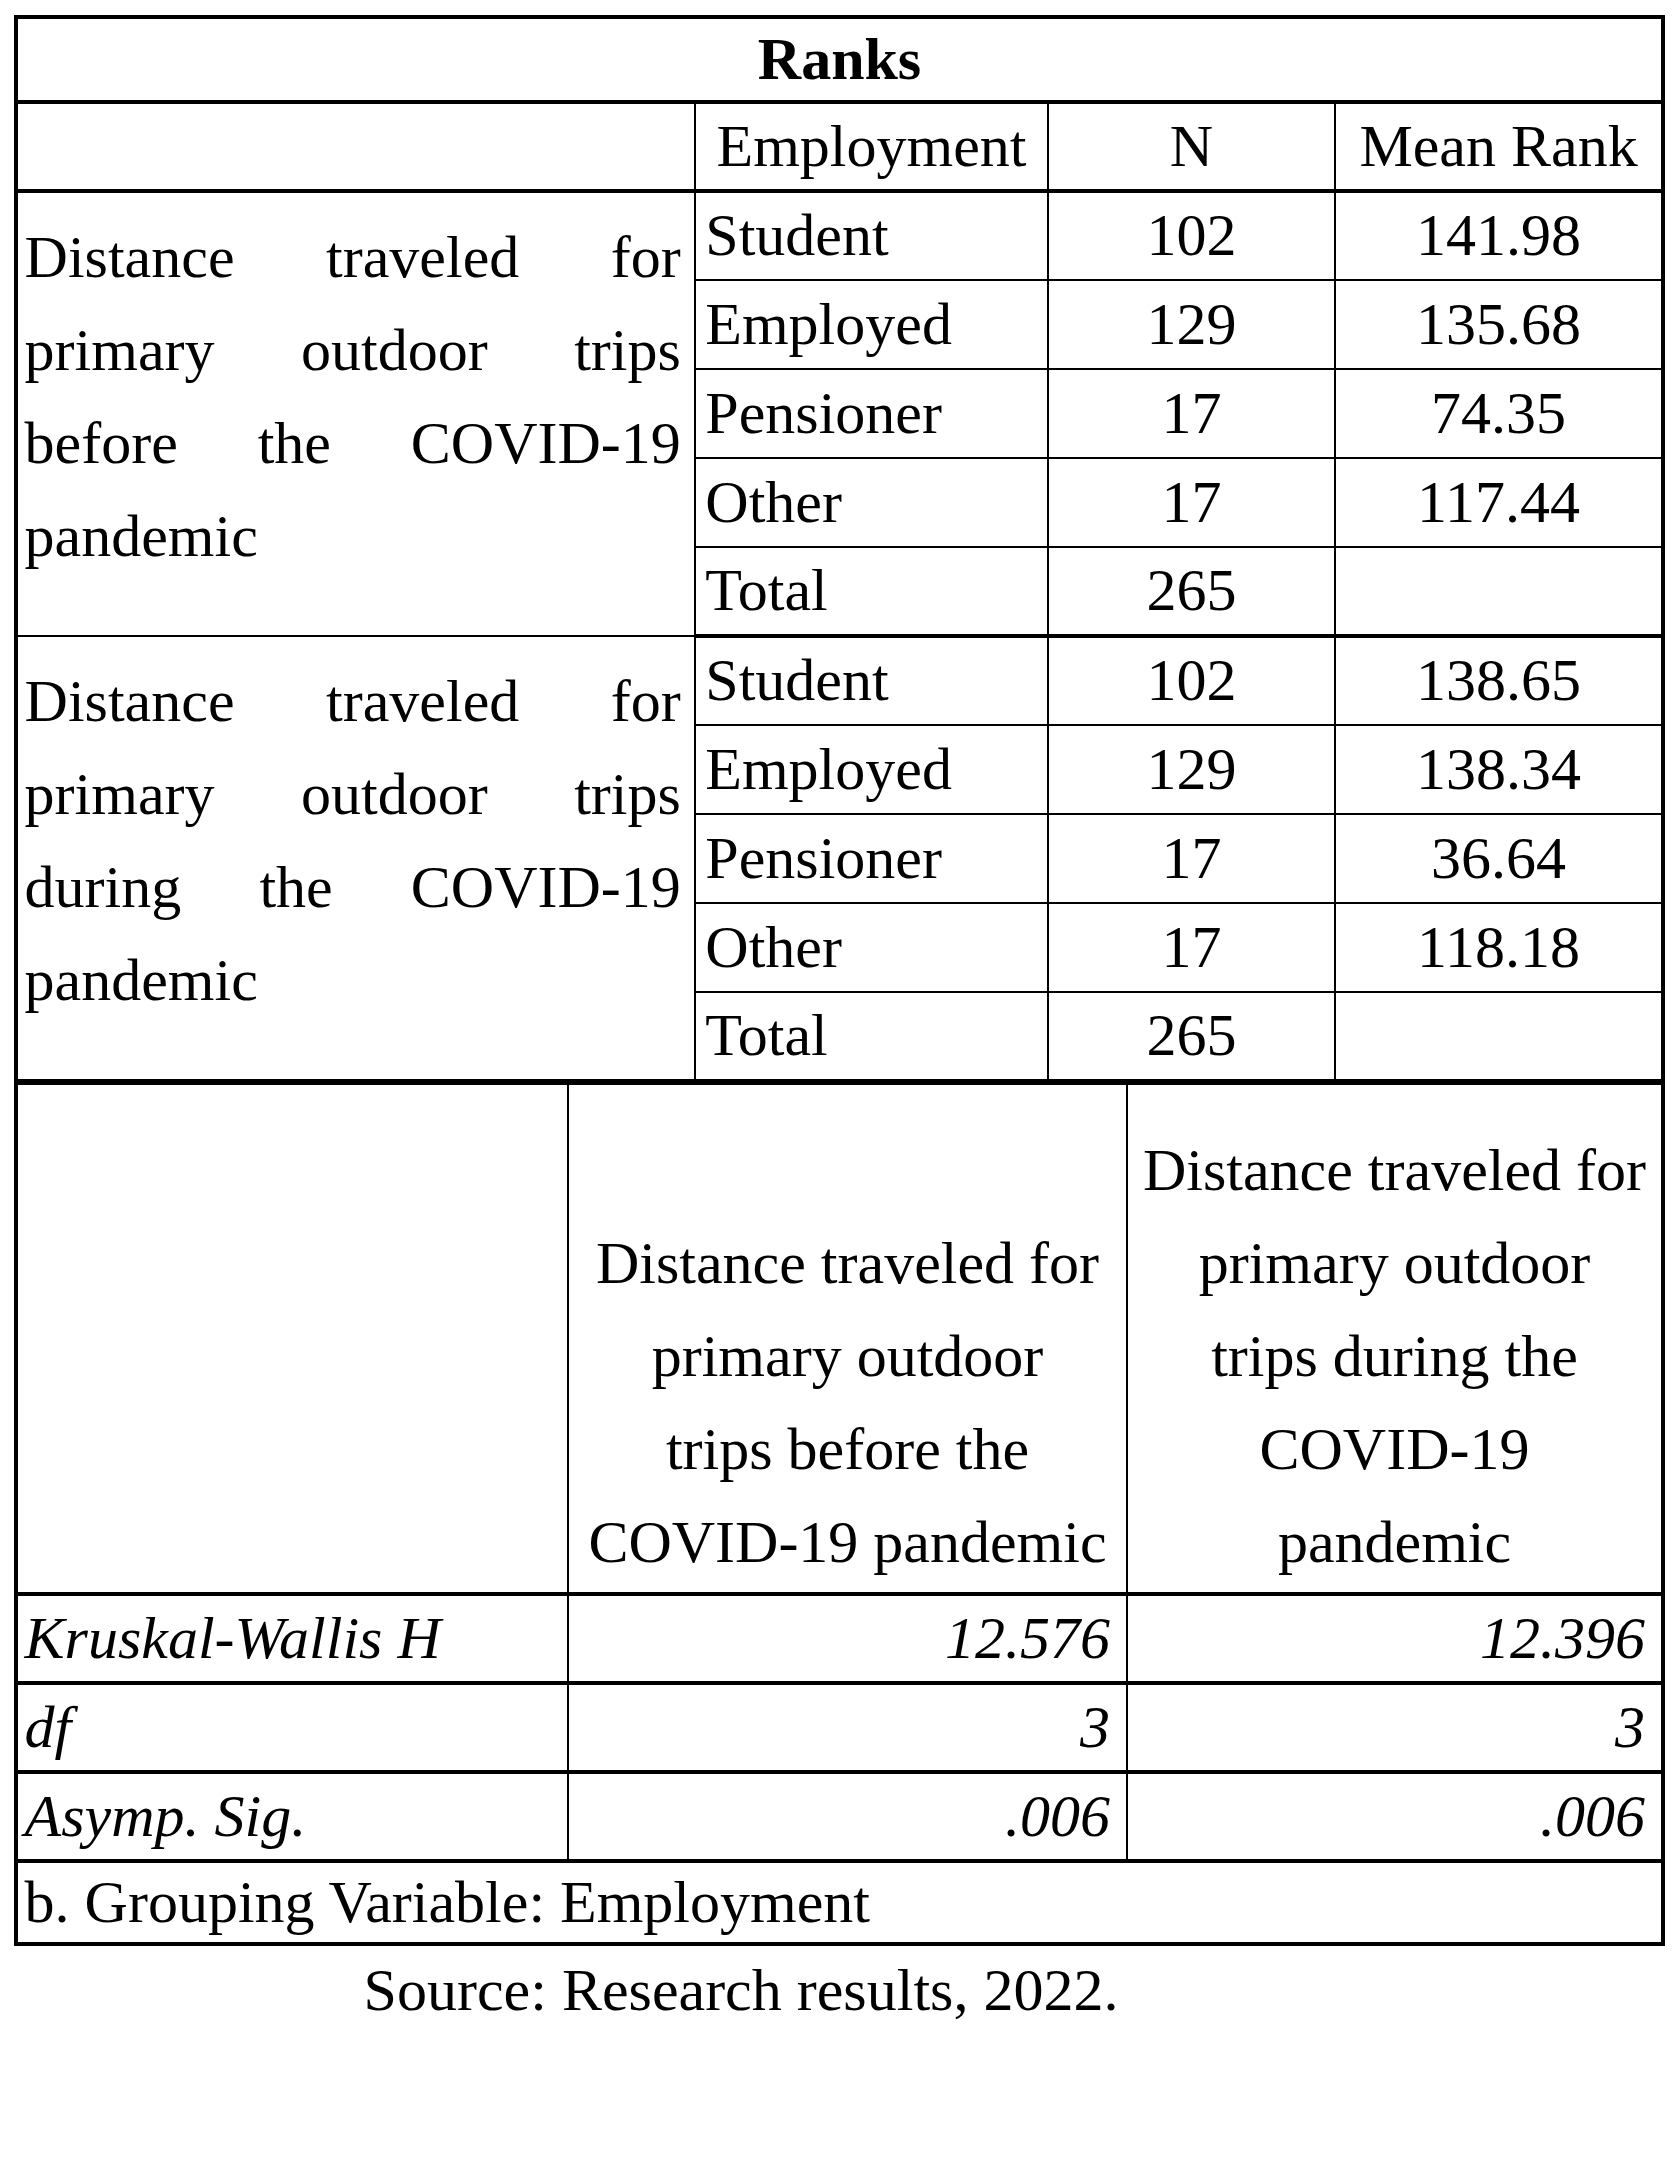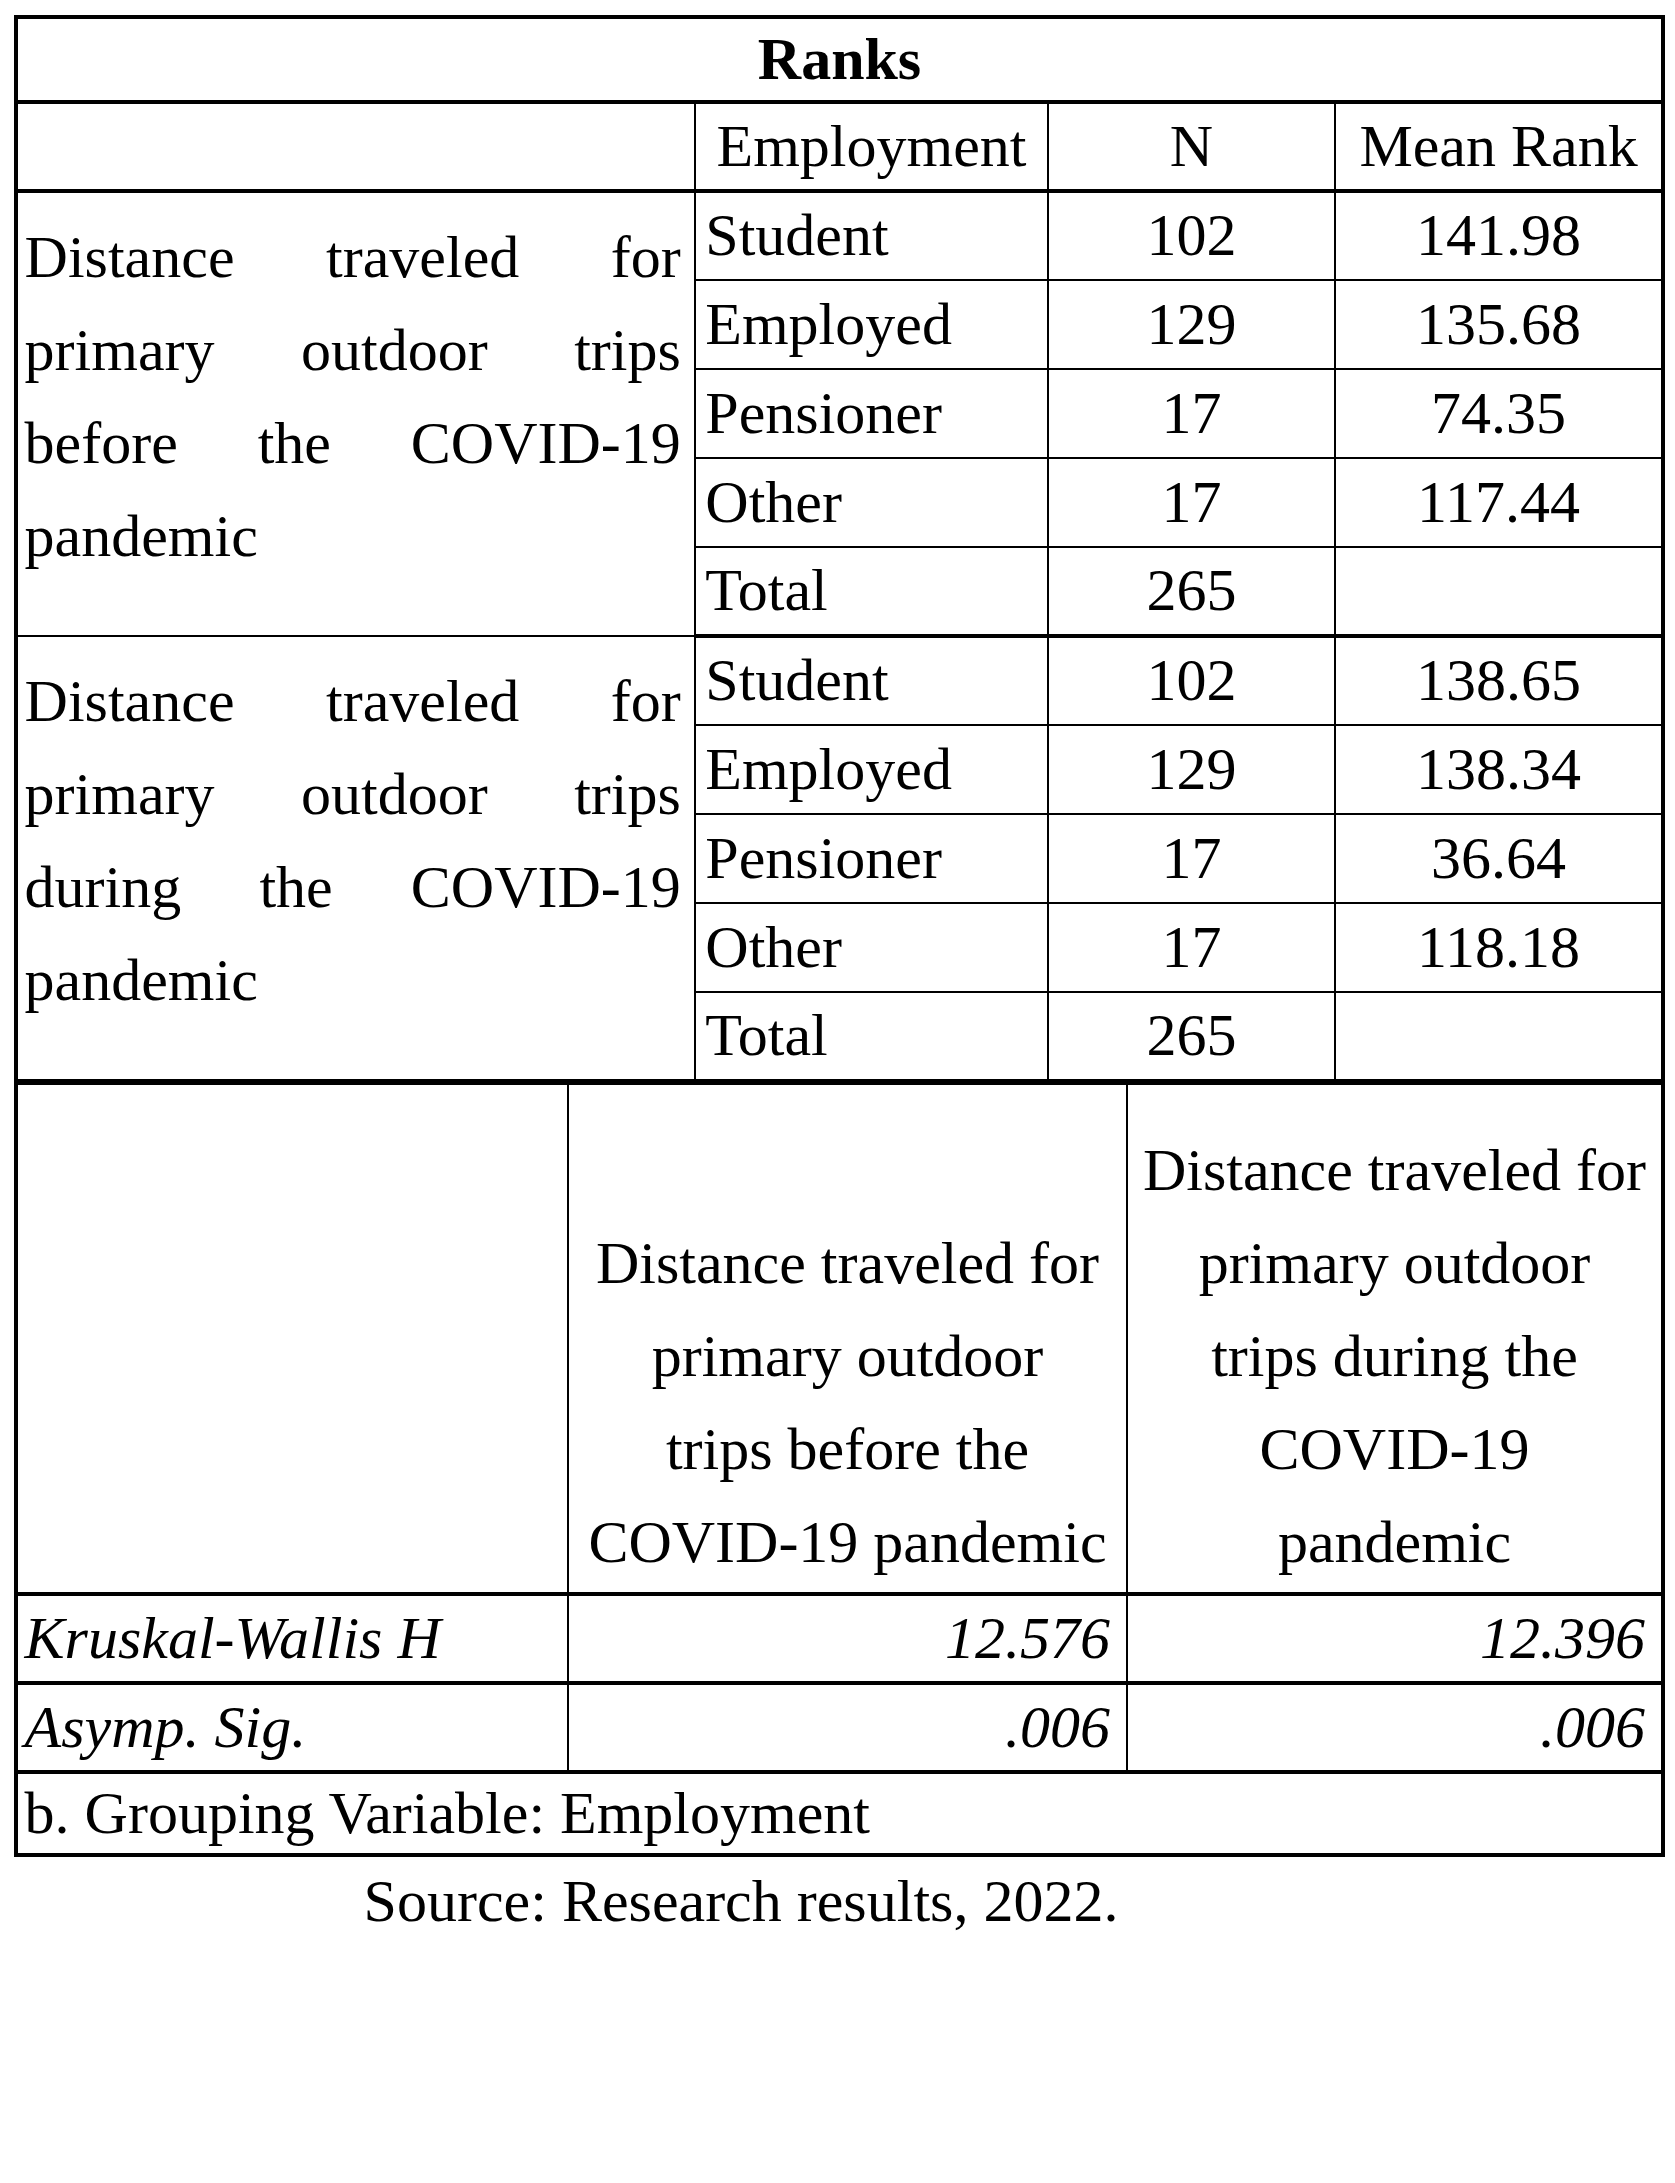--- a/index.html
+++ b/index.html
@@ -189,20 +189,25 @@
 primary outdoor
 trips during the
 COVID-19 pandemic</td>
     </tr>
     <tr class="stat-row">
       <td class="stat-label">Kruskal-Wallis H</td>
       <td class="stat-value">12.576</td>
       <td class="stat-value">12.396</td>
     </tr>
     <tr class="stat-row">
+      <td class="stat-label">df</td>
+      <td class="stat-value">3</td>
+      <td class="stat-value">3</td>
+    </tr>
+    <tr class="stat-row">
       <td class="stat-label">Asymp. Sig.</td>
       <td class="stat-value">.006</td>
       <td class="stat-value">.006</td>
     </tr>
     <tr class="footnote-row">
       <td class="footnote-cell" colspan="3">b. Grouping Variable: Employment</td>
     </tr>
   </tbody>
     </table>
 

